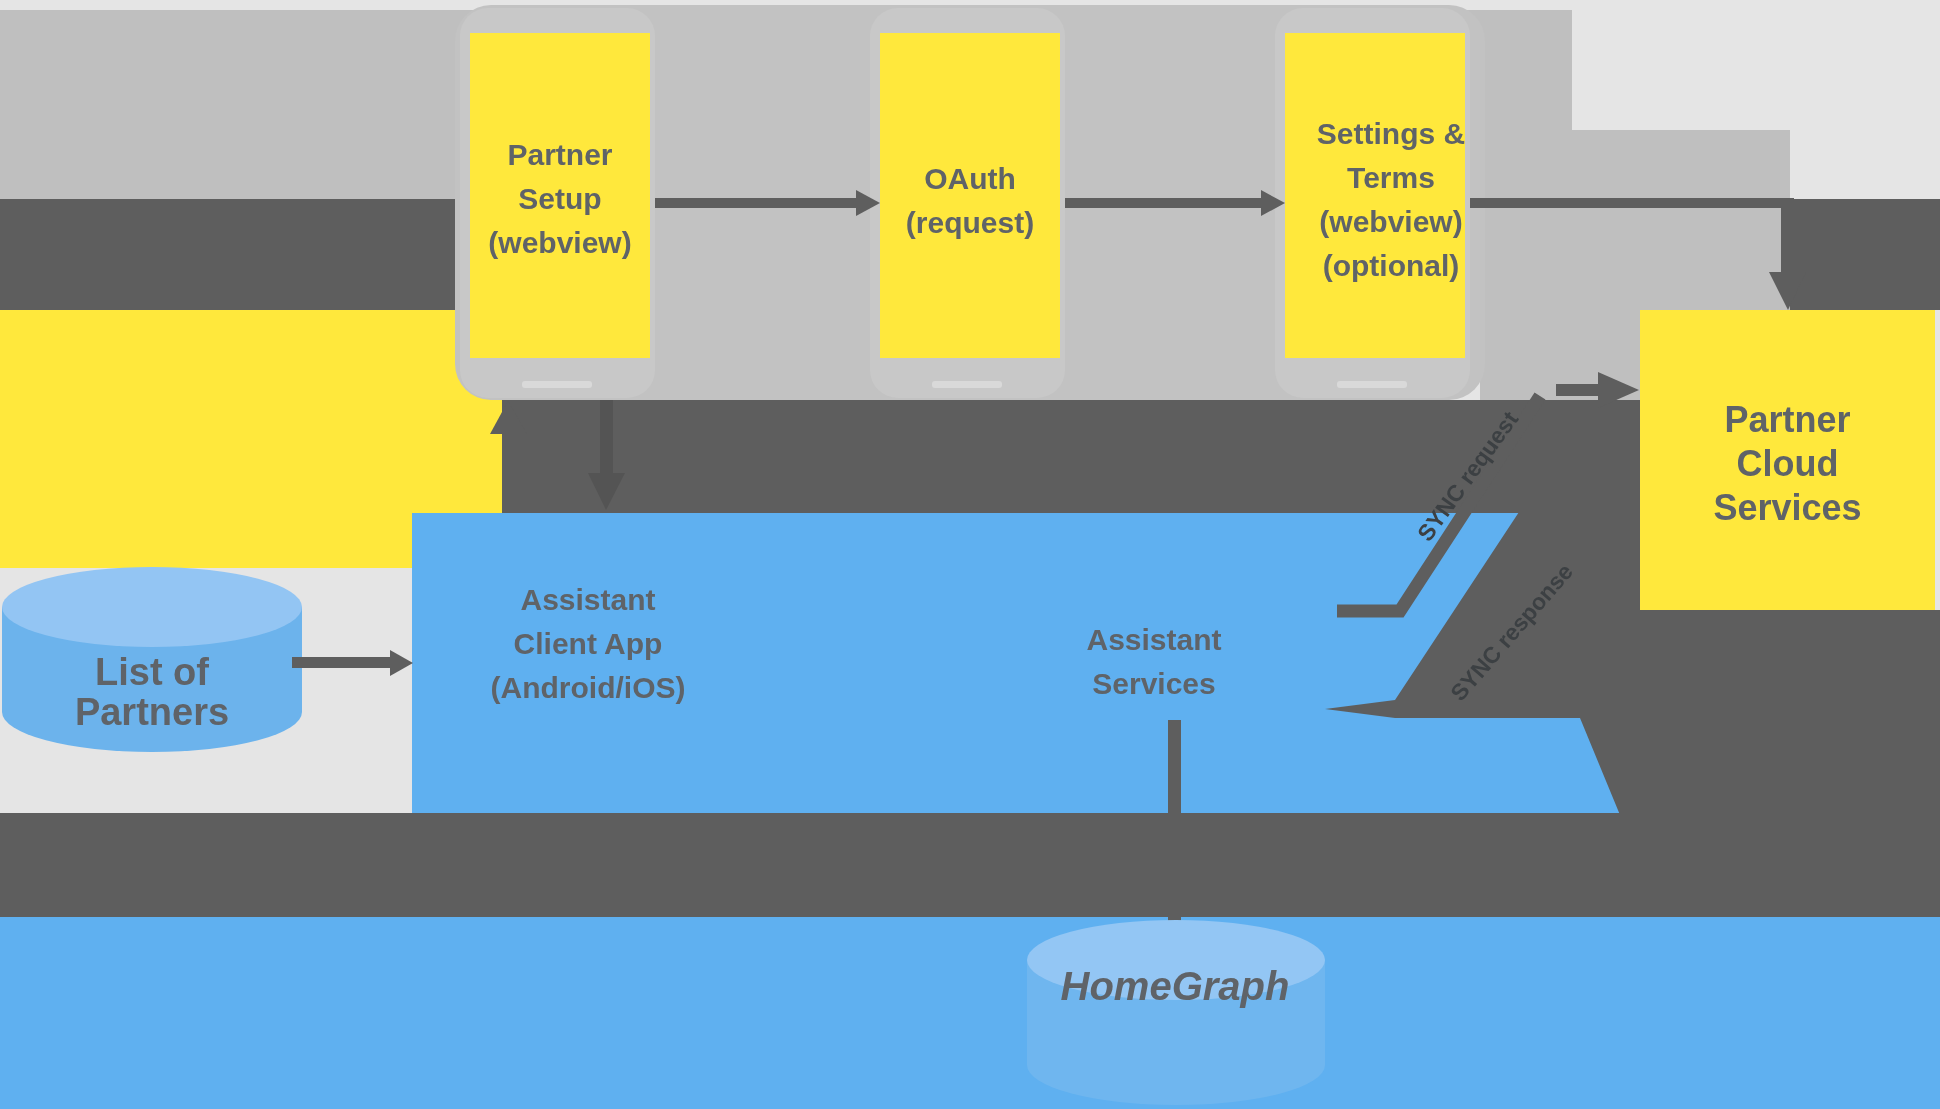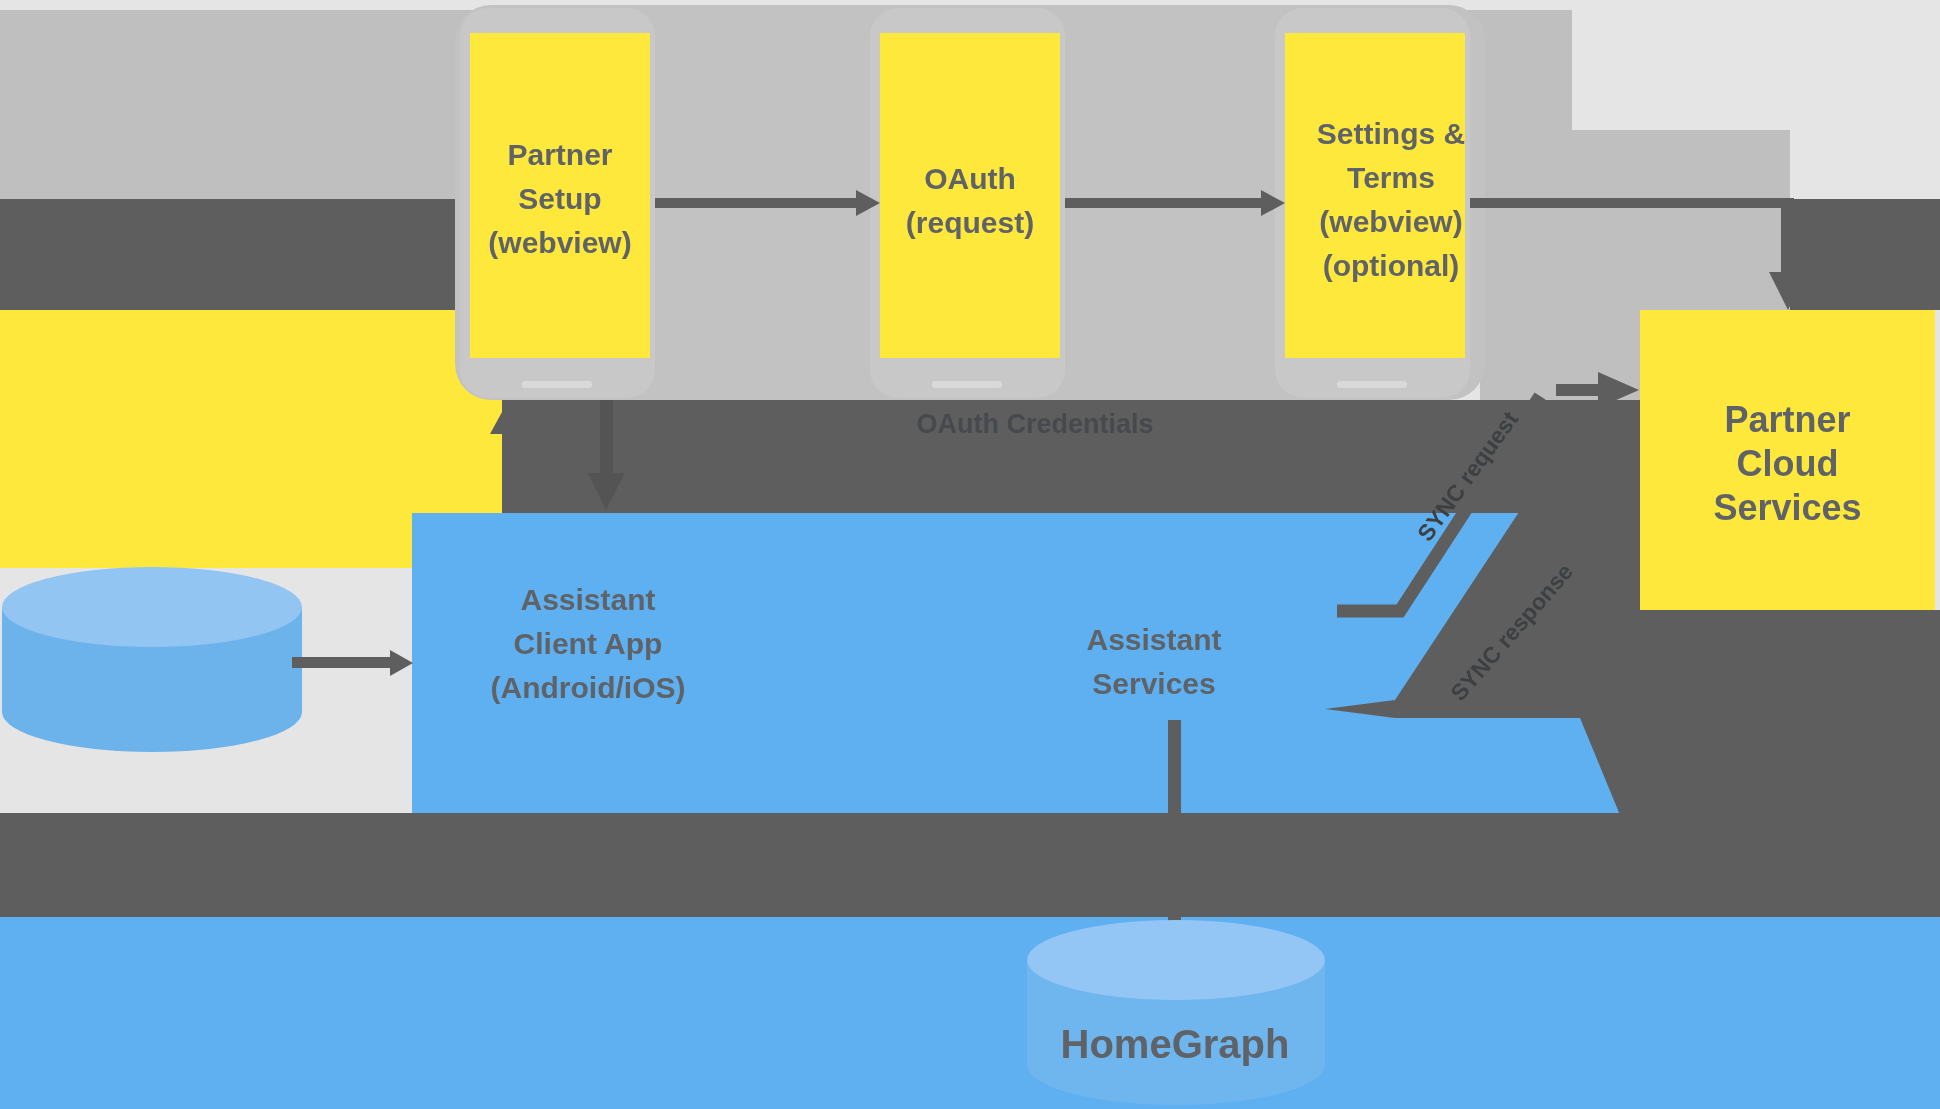--- a/index.html
+++ b/index.html
@@ -123,21 +123,22 @@
 Cloud
 Services</div>
 
   <div class="lbl big-lbl" style="left:412px;top:578px;width:310px;">Assistant
 Client App
 (Android/iOS)</div>
 
   <div class="lbl big-lbl" style="left:983px;top:618px;width:300px;">Assistant
 Services</div>
 
+  <div class="lbl cyl-lbl" style="left:12px;top:652px;width:280px;">List of
+Partners</div>
 
-  <div class="lbl hg-lbl" style="left:1025px;top:1022px;width:300px;">HomeGraph</div>
+  <div class="lbl hg-lbl" style="left:1025px;top:964px;width:300px;font-style:italic;">HomeGraph</div>
 
-  <div class="lbl band-lbl" style="left:885px;top:409px;width:300px;">OAuth Credentials</div>
 
   <div class="lbl diag-lbl" style="left:1368px;top:464px;width:200px;transform:rotate(-54deg);">SYNC request</div>
 
   <div class="lbl diag-lbl" style="left:1402px;top:620px;width:220px;transform:rotate(-49deg);">SYNC response</div>
 </div>
 
 </body></html>

